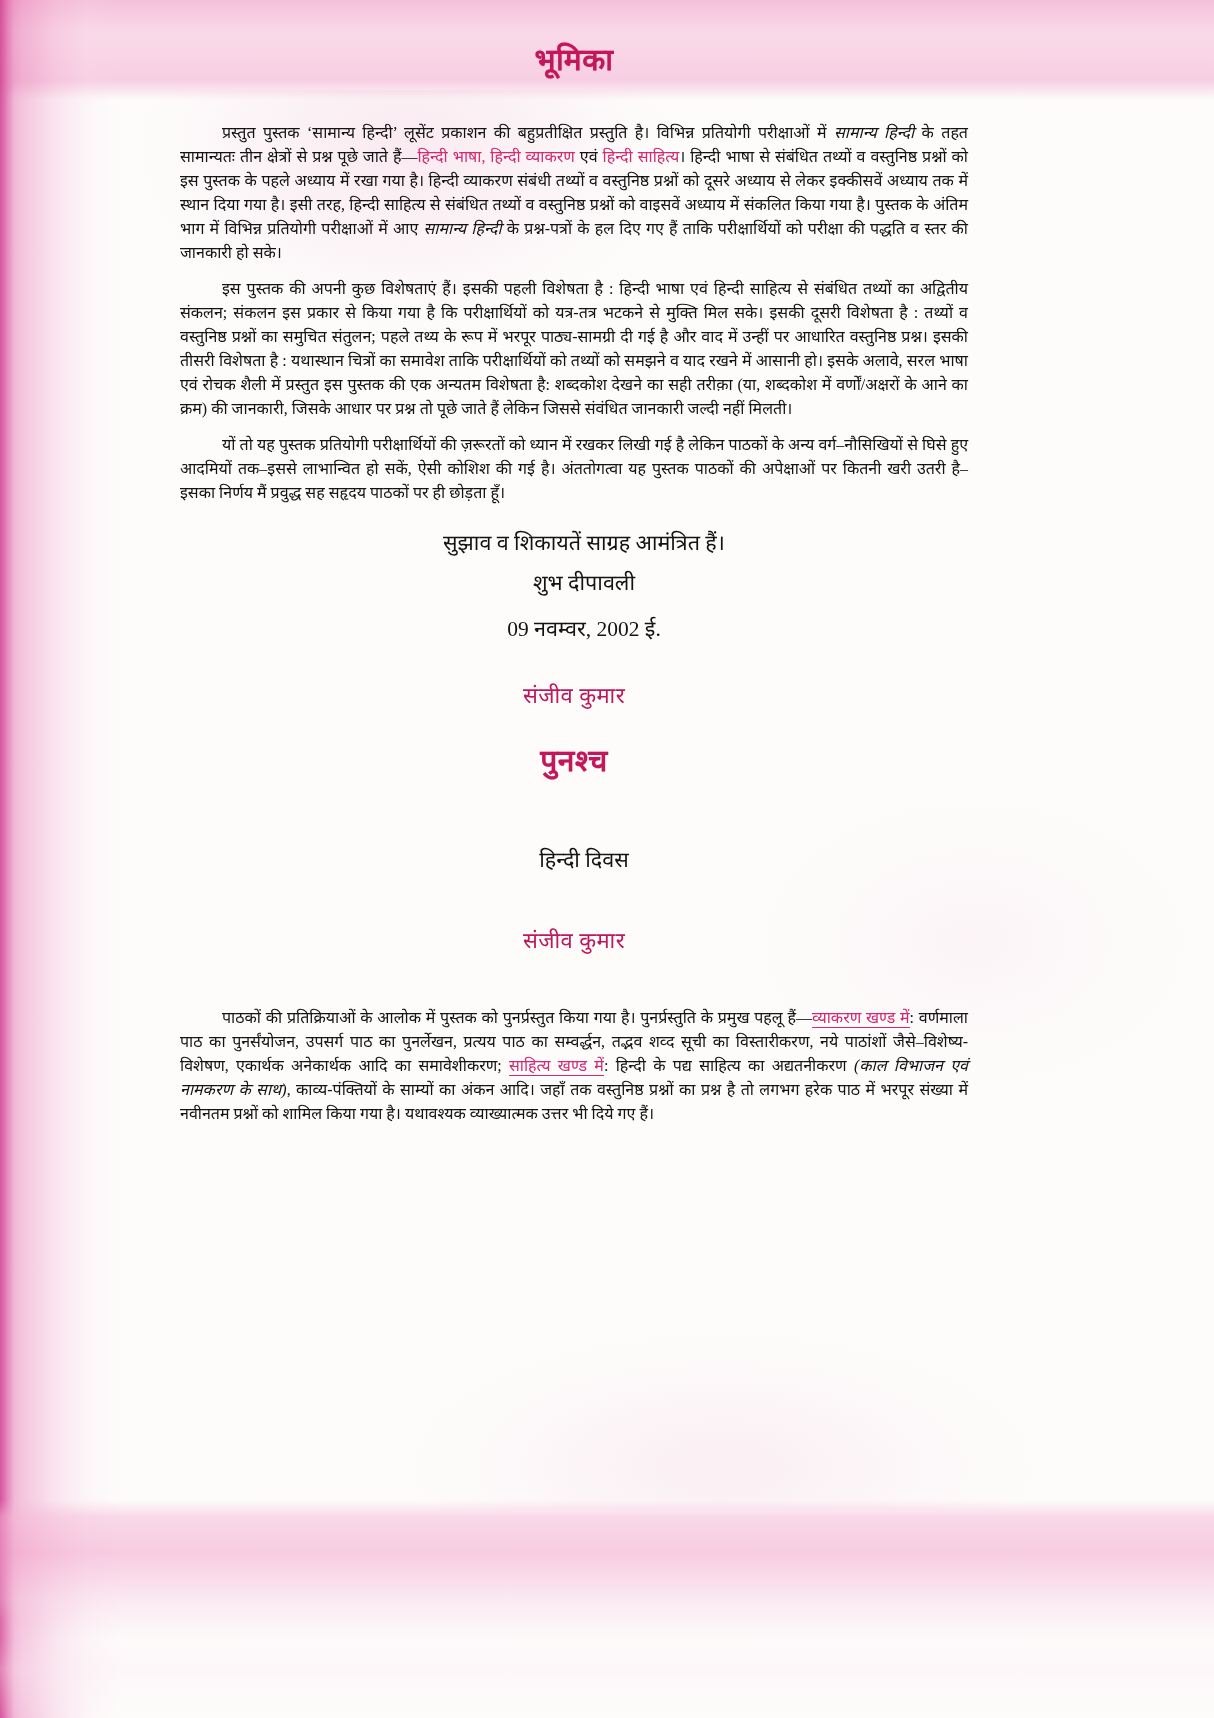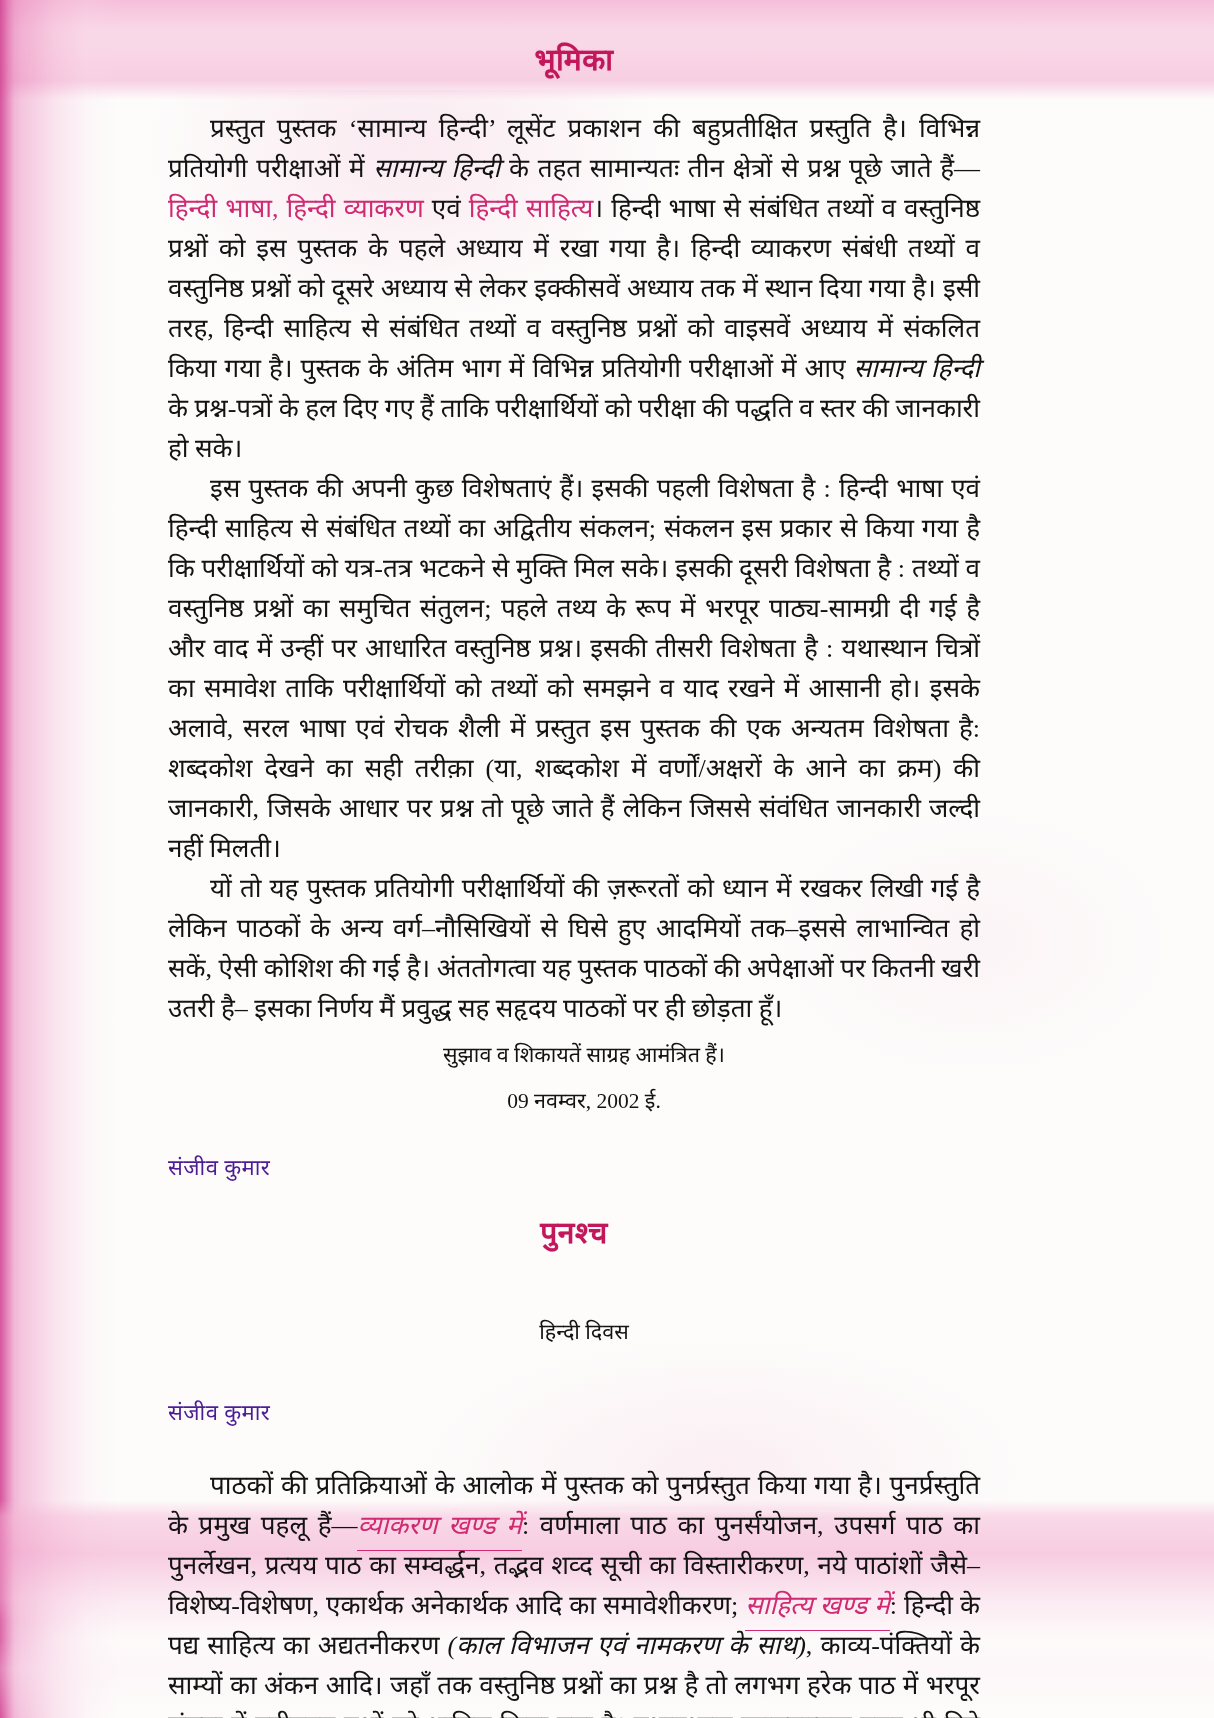--- a/index.html
+++ b/index.html
@@ -112,51 +112,50 @@
     font-weight: 700;
     font-size: 30px;
     text-align: center;
     color: #c2185b;
     margin: 0;
     letter-spacing: 0.5px;
     text-shadow: 0 0 1px rgba(194,24,91,0.35);
   }
 
   p.body-para {
-    font-size: 26px;
-    line-height: 40px;
+    font-size: 16px;
+    line-height: 24px;
     text-align: justify;
     text-justify: inter-word;
-    margin: 0;
+    margin: 12px;
     color: #131313;
   }
   p.body-para.indent { text-indent: 42px; }
 
   .pink   { color: #cf2a72; }
   .ital   { font-style: italic; }
   .pink-strike-under {
     color: #cf2a72;
     border-bottom: 1.5px solid #cf2a72;
-    padding-bottom: 10px;
-    font-style: italic;
+    padding-bottom: 1px;
   }
 
   .line-block {
     font-size: 21.5px;
     line-height: 40px;
     margin: 0;
     text-indent: 0;
     color: #131313;
   }
   .line-block.pad { padding-left: 20px; text-align: center; }
 
   .signature {
     font-size: 22px;
-    color: #4c1d95;
-    text-align: left;
+    color: #be185d;
+    text-align: center;
     font-weight: 400;
     letter-spacing: 0.4px;
   }
 
   .sp-6  { height: 6px; }
   .sp-18 { height: 18px; }
   .sp-22 { height: 22px; }
   .sp-30 { height: 30px; }
   .sp-38 { height: 38px; }
 </style>
@@ -186,20 +185,21 @@
     <p class="body-para indent">
       <span>इस पुस्तक की अपनी कुछ विशेषताएं हैं। इसकी पहली विशेषता है : हिन्दी भाषा एवं हिन्दी साहित्य से संबंधित तथ्यों का अद्वितीय संकलन; संकलन  इस प्रकार से किया गया है कि परीक्षार्थियों को यत्र-तत्र भटकने से मुक्ति मिल सके। इसकी दूसरी विशेषता है : तथ्यों व वस्तुनिष्ठ प्रश्नों का समुचित संतुलन; पहले तथ्य के रूप में भरपूर पाठ्य-सामग्री दी गई है और वाद में उन्हीं पर आधारित वस्तुनिष्ठ प्रश्न। इसकी तीसरी विशेषता है : यथास्थान चित्रों का समावेश ताकि परीक्षार्थियों को तथ्यों को समझने व याद रखने में आसानी हो। इसके अलावे, सरल भाषा एवं रोचक शैली में प्रस्तुत इस पुस्तक की एक अन्यतम विशेषता है: शब्दकोश देखने का सही तरीक़ा (या, शब्दकोश में वर्णों/अक्षरों के आने का क्रम) की जानकारी, जिसके आधार पर प्रश्न तो पूछे जाते हैं लेकिन जिससे संवंधित जानकारी जल्दी नहीं मिलती।</span>
     </p>
 
     <p class="body-para indent">
       <span>यों तो यह पुस्तक प्रतियोगी परीक्षार्थियों की ज़रूरतों को ध्यान में रखकर लिखी गई है लेकिन पाठकों के अन्य वर्ग–नौसिखियों से घिसे हुए आदमियों तक–इससे लाभान्वित हो सकें, ऐसी कोशिश की गई है। अंततोगत्वा यह पुस्तक पाठकों की अपेक्षाओं पर कितनी खरी उतरी है– इसका निर्णय मैं प्रवुद्ध सह सहृदय पाठकों पर ही छोड़ता हूँ।</span>
     </p>
 
     <div class="sp-6"></div>
     <div class="line-block pad">सुझाव व शिकायतें साग्रह आमंत्रित हैं।</div>
+    <div class="line-block pad">शुभ दीपावली</div>
     <div class="sp-6"></div>
     <div class="line-block pad">09 नवम्वर, 2002 ई.</div>
 
     <div class="sp-30"></div>
     <div class="signature">संजीव कुमार</div>
 
     <div class="sp-30"></div>
     <h1 class="section-heading">पुनश्च</h1>
     <div class="sp-22"></div>
 

